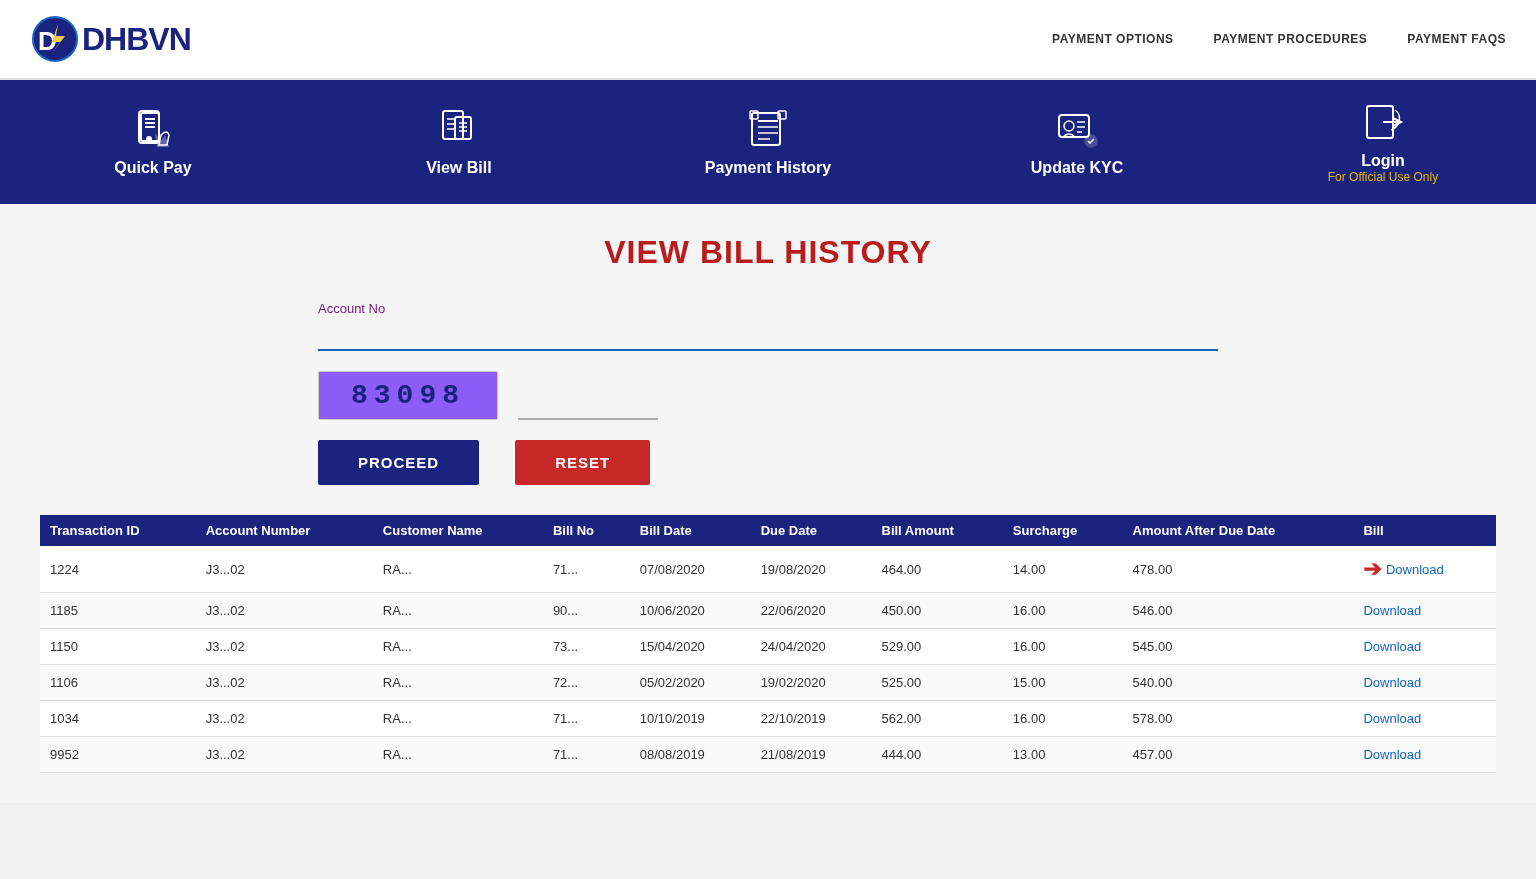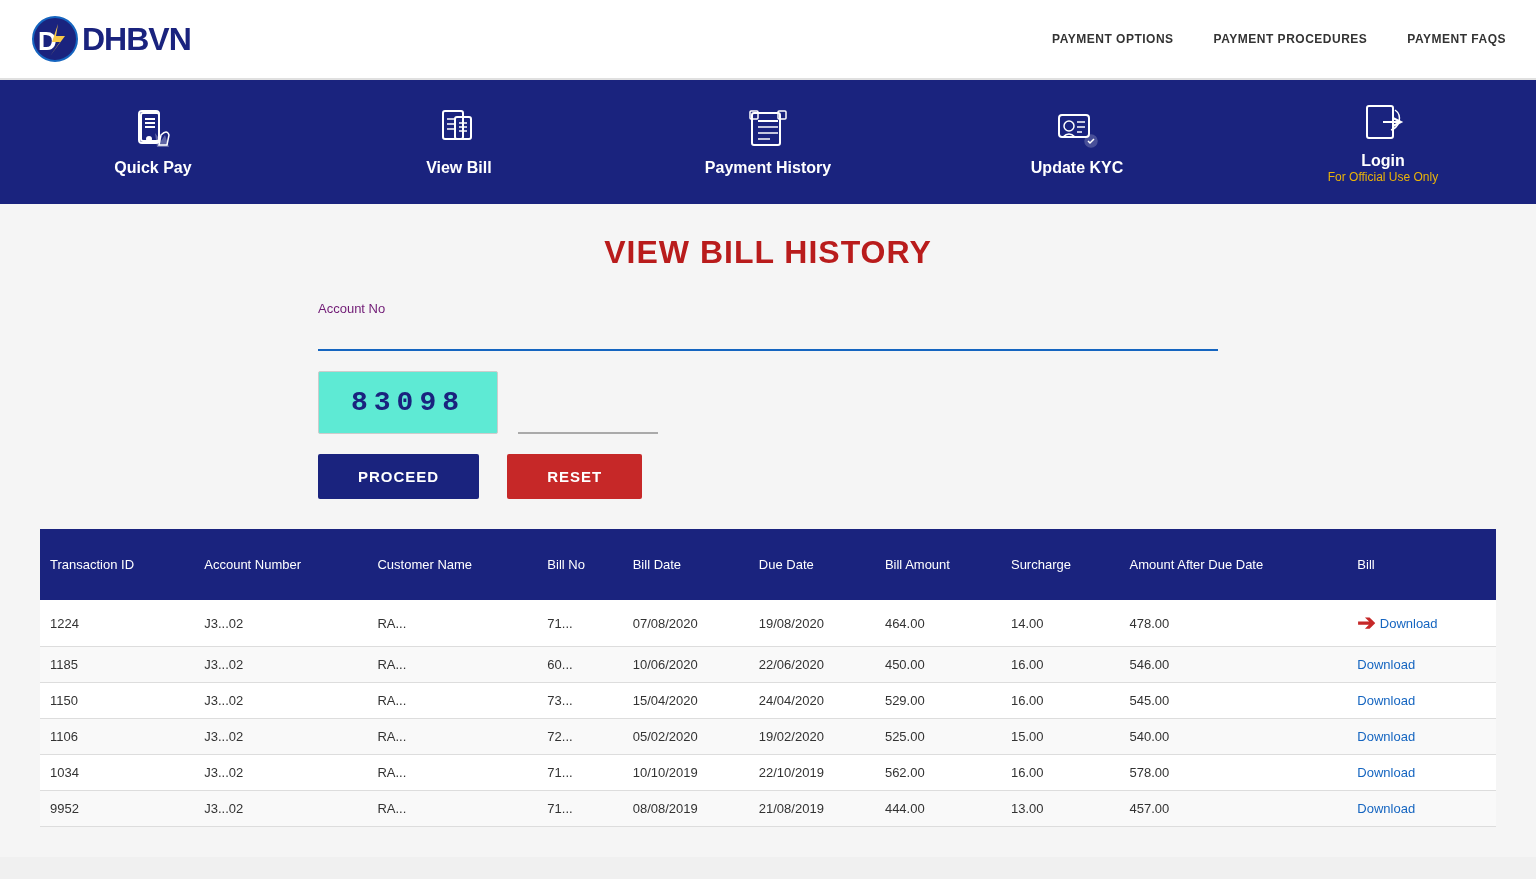--- a/index.html
+++ b/index.html
@@ -110,45 +110,45 @@
     .account-row {
       display: flex;
       align-items: flex-end;
       gap: 20px;
       width: 100%;
     }
     .account-input-wrap {
       flex: 1;
     }
     .captcha-box {
-      background: #5eead4;
+      background: #8b5cf6;
       border: 1px solid #ccc;
       font-size: 28px;
       font-weight: bold;
       color: #1a237e;
-      padding: 15px 20px;
+      padding: 8px 20px;
       letter-spacing: 6px;
       font-family: 'Courier New', monospace;
       min-width: 180px;
       text-align: center;
       border-radius: 2px;
     }
     .captcha-input {
       border: none;
       border-bottom: 2px solid #aaa;
       background: transparent;
       font-size: 15px;
       padding: 6px 2px;
       outline: none;
       width: 140px;
     }
     .button-row {
       display: flex;
       justify-content: center;
-      gap: 28px;
+      gap: 36px;
       margin-top: 20px;
     }
     .btn-proceed {
       background: #1a237e;
       color: #fff;
       border: none;
       padding: 14px 40px;
       font-size: 15px;
       font-weight: bold;
       letter-spacing: 1px;
@@ -176,23 +176,23 @@
       width: 100%;
       border-collapse: collapse;
       font-size: 13px;
       background: #fff;
     }
     thead tr {
       background: #1a237e;
       color: #fff;
     }
     thead th {
-      padding: 28px 10px;
+      padding: 8px 10px;
       text-align: left;
-      font-weight: normal;
+      font-weight: bold;
       white-space: nowrap;
     }
     tbody tr {
       border-bottom: 1px solid #ddd;
       background: #fff;
     }
     tbody tr:nth-child(even) {
       background: #f9f9f9;
     }
     tbody td {
@@ -370,21 +370,21 @@
             <td>478.00</td>
             <td class="dl-cell">
               <span class="arrow-indicator">➔</span>
               <a class="download-link" href="#">Download</a>
             </td>
           </tr>
           <tr>
             <td>1185</td>
             <td>J3...02</td>
             <td>RA...</td>
-            <td>60...</td>
+            <td>90...</td>
             <td>10/06/2020</td>
             <td>22/06/2020</td>
             <td>450.00</td>
             <td>16.00</td>
             <td>546.00</td>
             <td class="dl-cell">
               <a class="download-link" href="#">Download</a>
             </td>
           </tr>
           <tr>

